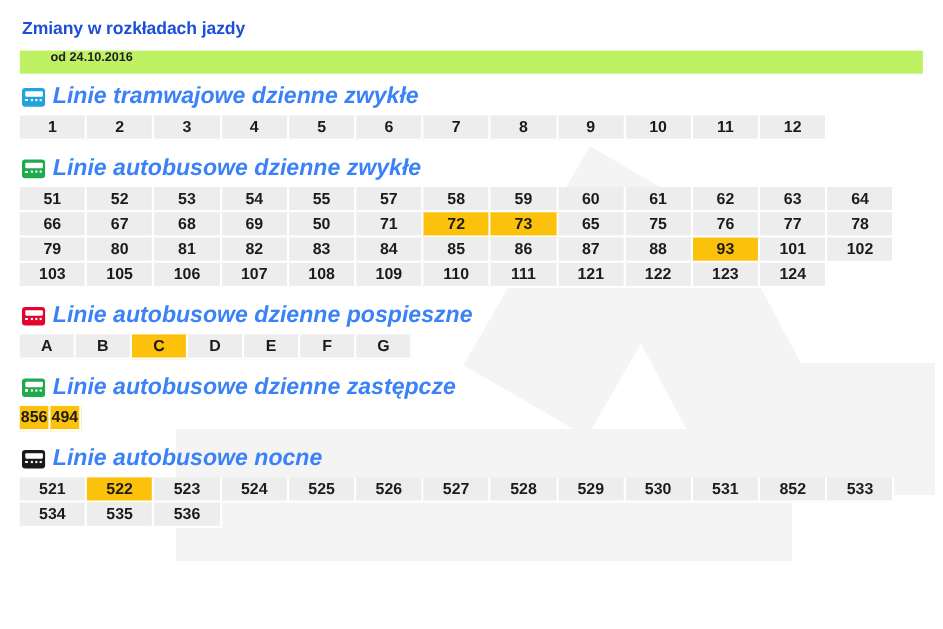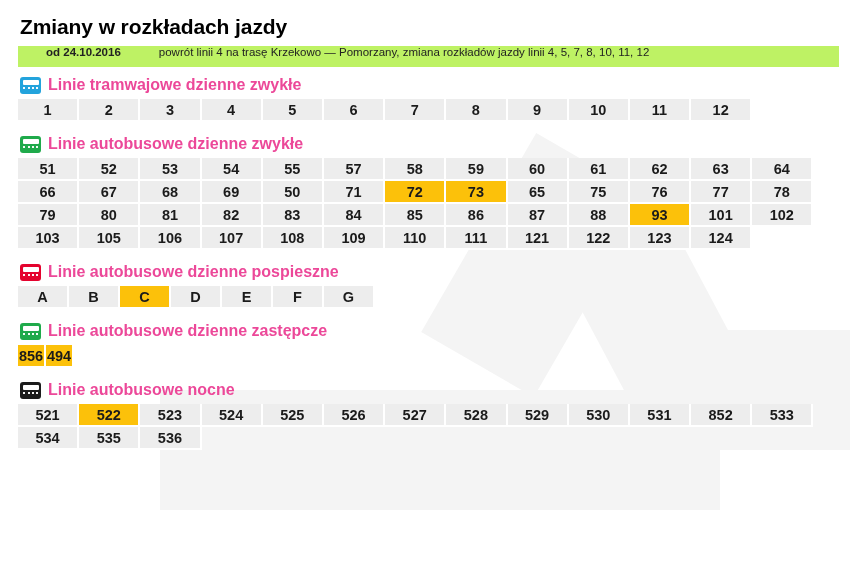--- a/index.html
+++ b/index.html
@@ -27,24 +27,24 @@
   .wm4 { left: 720px; top: 330px; width: 130px; height: 120px; }
 
   .page {
     position: relative;
     padding: 14px 18px 0 18px;
     box-sizing: border-box;
     z-index: 2;
   }
 
   h1.title {
-    font-size: 21px;
+    font-size: 16px;
     line-height: 22px;
     font-weight: bold;
-    color: #000000;
+    color: #1d4ed8;
     margin: 2px 0 8px 2px;
     letter-spacing: -0.1px;
   }
 
   .infobar {
     display: flex;
     align-items: flex-start;
     background: #bef264;
     height: 21px;
     font-size: 11.5px;
@@ -93,23 +93,24 @@
     left: 3px; right: 3px; bottom: 2.5px;
     height: 2px;
     border-top: 2px dotted rgba(255,255,255,0.95);
   }
   .veh-tram { background: #23a3dc; }
   .veh-bus  { background: #1faa4b; }
   .veh-fast { background: #e4032e; }
   .veh-night{ background: #1b1b1b; }
 
   .section-title {
-    font-size: 16px;
-    font-weight: bold;
-    color: #ec4899;
+    font-size: 21px;
+    font-weight: bold;
+    color: #3b82f6;
+    font-style: italic;
   }
 
   .grid {
     display: flex;
     flex-wrap: wrap;
     width: 100%;
   }
   .grid.cols13 .cell { width: 61.2px; }
   .grid.cols12 .cell { width: 61.2px; }
 
@@ -139,21 +140,20 @@
 <div class="watermark wm2"></div>
 <div class="watermark wm3"></div>
 <div class="watermark wm4"></div>
 
 <div class="page">
 
   <h1 class="title">Zmiany w rozkładach jazdy</h1>
 
   <div class="infobar">
     <span class="date">od 24.10.2016</span>
-    <span class="note">powrót linii 4 na trasę Krzekowo — Pomorzany, zmiana rozkładów jazdy linii 4, 5, 7, 8, 10, 11, 12</span>
   </div>
 
   <div id="sections-host">
       <div class="section">
         <div class="section-head">
           <span class="veh-icon veh-tram"></span>
           <span class="section-title">Linie tramwajowe dzienne zwykłe</span>
         </div>
         <div class="grid cols12" style="width: 734.4px;">
           <div class="cell">1</div>

